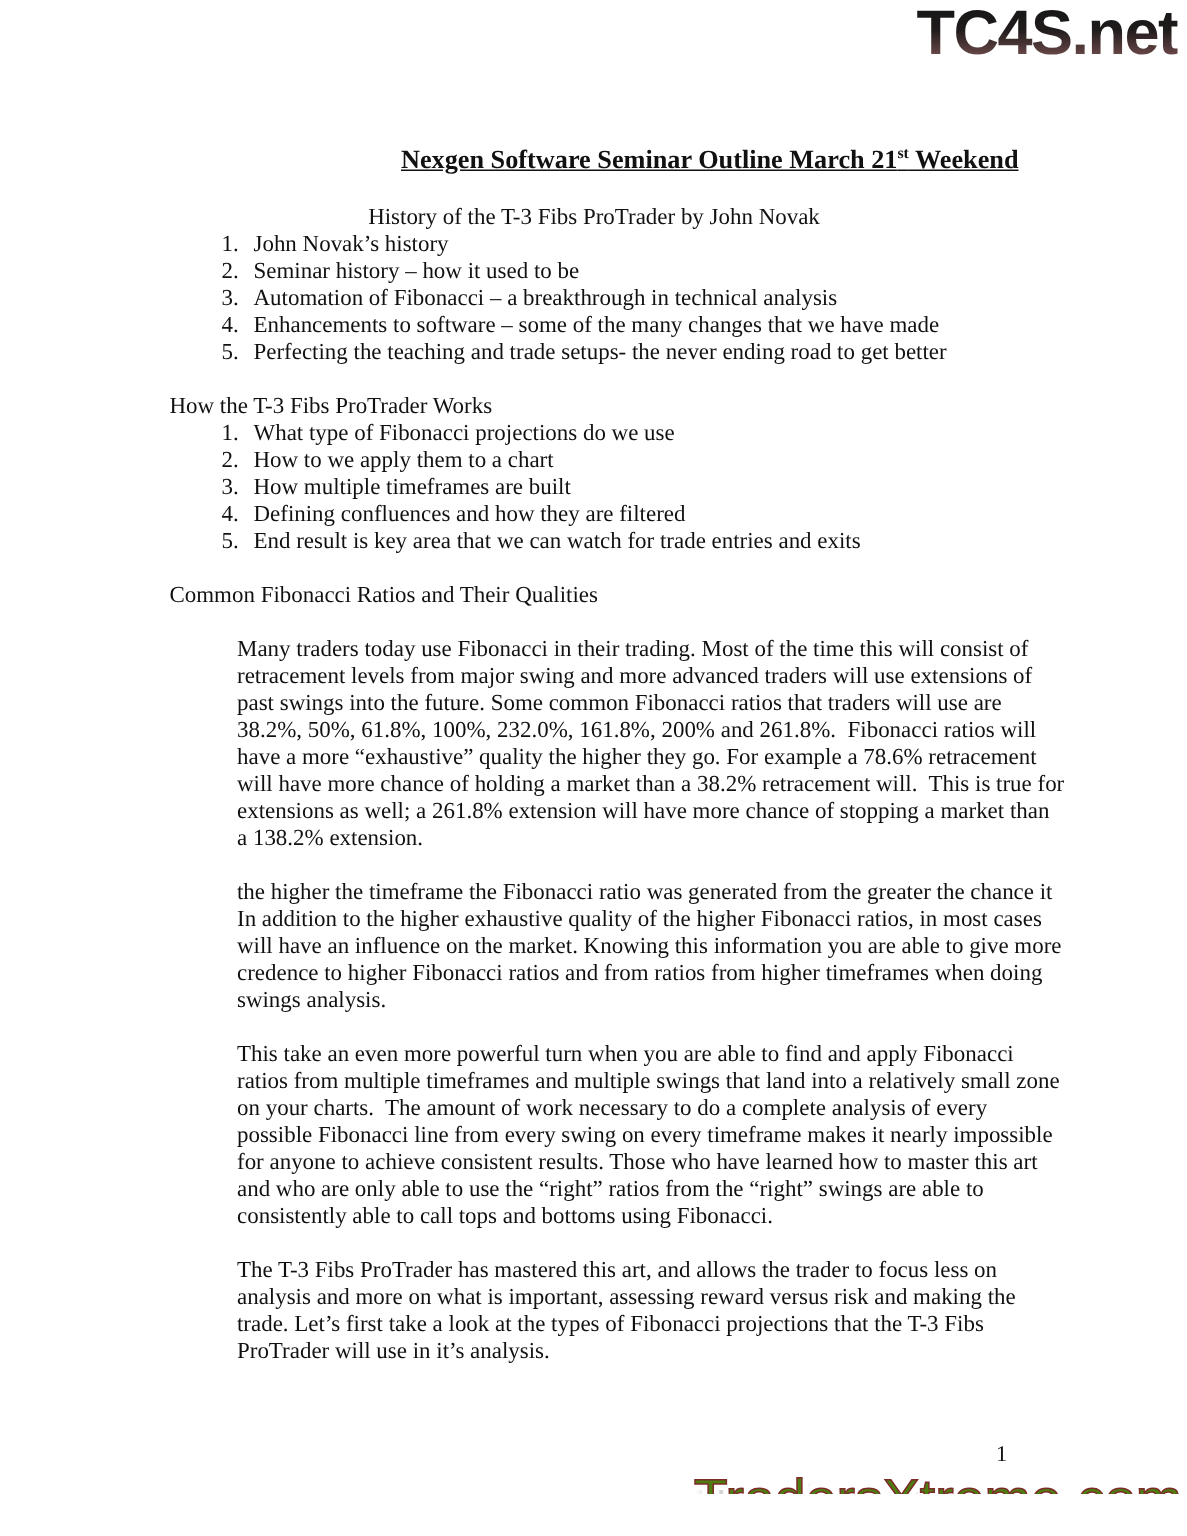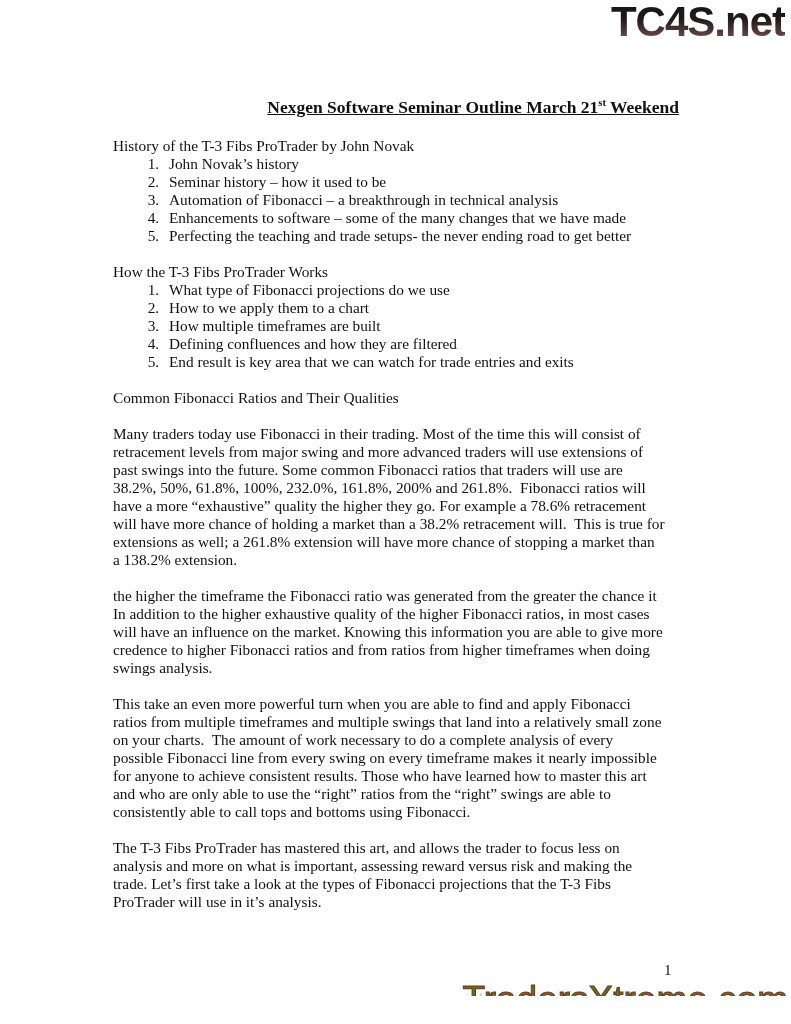--- a/index.html
+++ b/index.html
@@ -27,25 +27,25 @@
   }
   .title{
     text-align:right;
     font-weight:bold;font-size:17.5px;line-height:20px;
     text-decoration:underline;
     margin:0 0 20px 0;
   }
   .title sup{font-size:60%;}
   .heading{margin:18px 0 0 0;white-space:pre;}
   .heading.underlined{}
-  .heading.first{margin-top:0;}
+  .heading.first{margin-top:0;text-align:center;}
   ol.outline{margin:0;padding:0 0 0 50px;}
   ol.outline li{line-height:18px;padding-left:6px;}
   .para{margin:18px 0 0 0;}
-  .ln{white-space:pre;line-height:18px;}
+  .ln{white-space:pre;line-height:18px;margin-left:45px;}
   
   .watermark{
     position:absolute;left:252px;top:484px;
     font-family:"DejaVu Sans", sans-serif;
     font-weight:bold;font-size:45px;line-height:50px;
     letter-spacing:-1px;
     color:#c4161c;
     -webkit-text-stroke:1.5px #8e0f14;
     text-shadow:
       -3px -3px 0 #ffffff, 3px -3px 0 #ffffff,

